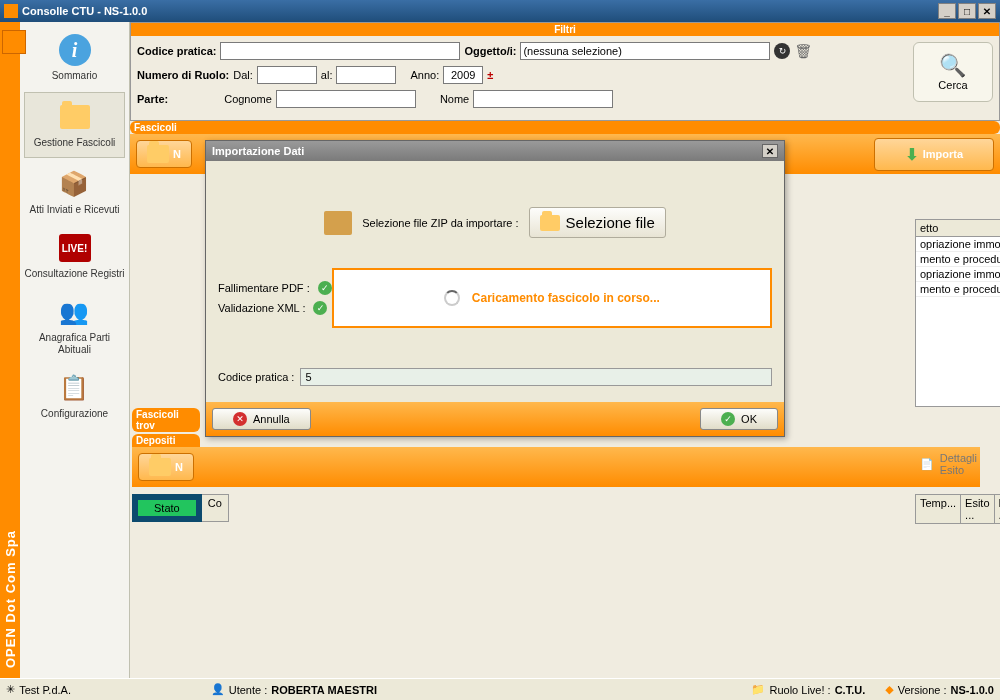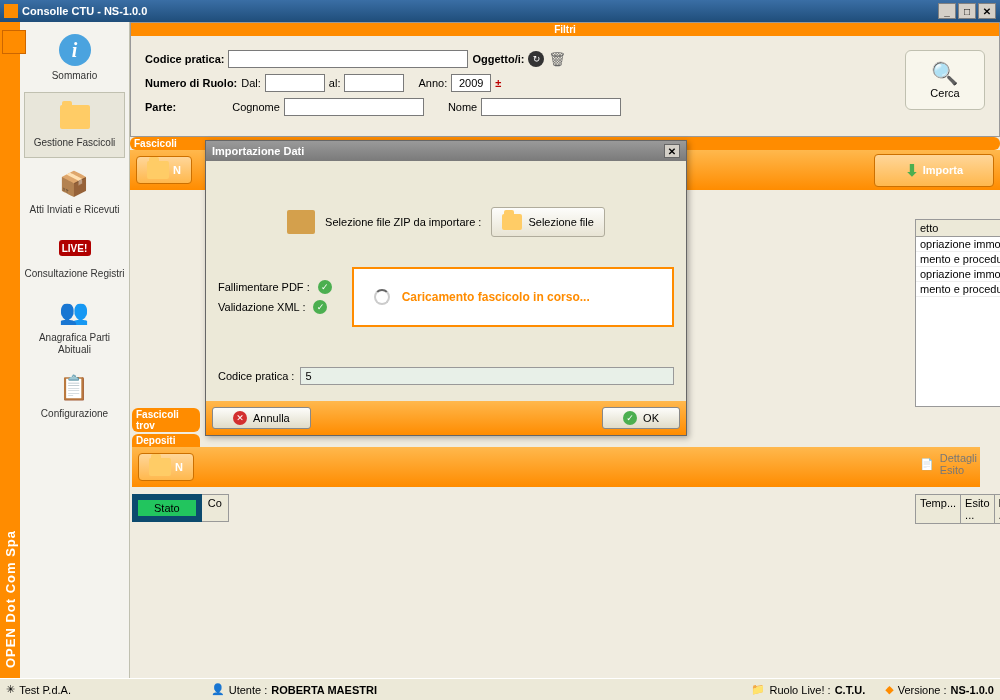--- a/index.html
+++ b/index.html
@@ -25,60 +25,60 @@
   .sidebar-item.selected { background: #e8e6da; border: 1px solid #c0c0b0; border-radius: 0; margin: 2px 4px; }
   .sidebar-item .icon { width: 32px; height: 32px; margin-bottom: 4px; display: flex; align-items: center; justify-content: center; }
   .sidebar-item .label { font-size: 10px; color: #333; line-height: 1.2; }
   
   
   .content { flex: 1; background: #f0ece0; display: flex; flex-direction: column; position: relative; }
   
   
   .filtri { border: 1px solid #999; margin: 0; }
   .filtri-title { background: #ff8c00; color: #fff; font-size: 10px; font-weight: bold; padding: 1px 4px; text-align: center; }
-  .filtri-body { padding: 14px; display: flex; }
+  .filtri-body { padding: 6px; display: flex; }
   .filtri-fields { flex: 1; }
   .filtri-row { display: flex; align-items: center; margin-bottom: 6px; gap: 4px; }
   .filtri-row label { font-weight: bold; font-size: 11px; }
   .filtri-row input[type=text] { border: 1px solid #7a7a7a; height: 18px; padding: 0 2px; font-size: 11px; }
   .cerca-btn { width: 80px; height: 60px; background: #f8f6ec; border: 1px solid #c0c0b0; border-radius: 6px; display: flex; flex-direction: column; align-items: center; justify-content: center; cursor: pointer; }
   
   
   .section-hdr { background: #ff8c00; color: #fff; font-size: 10px; font-weight: bold; padding: 1px 4px; border-radius: 6px; }
   .toolbar-row { background: linear-gradient(to bottom, #ffb84d, #ff8c00); height: 40px; display: flex; align-items: center; padding: 0 6px; gap: 6px; }
   .tool-btn { background: linear-gradient(to bottom, #ffd699, #ffb84d); border: 1px solid #cc7000; border-radius: 4px; padding: 4px 10px; display: flex; align-items: center; gap: 4px; cursor: pointer; color: #fff; font-weight: bold; font-size: 11px; }
   .tool-btn.importa { margin-left: auto; padding: 6px 30px; }
   
   
   .statusbar { height: 22px; background: #ece9d8; border-top: 1px solid #fff; display: flex; align-items: center; padding: 0 6px; gap: 20px; font-size: 11px; }
   .statusbar .seg { display: flex; align-items: center; gap: 4px; }
   
   
-  .modal { position: absolute; left: 205px; top: 140px; width: 482px; background: #ece9d8; border: 1px solid #666; box-shadow: 2px 2px 6px rgba(0,0,0,0.3); z-index: 100; }
+  .modal { position: absolute; left: 205px; top: 140px; width: 580px; background: #ece9d8; border: 1px solid #666; box-shadow: 2px 2px 6px rgba(0,0,0,0.3); z-index: 100; }
   .modal-title { background: linear-gradient(to bottom, #9a9a9a, #7a7a7a); color: #fff; padding: 3px 6px; font-weight: bold; font-size: 11px; display: flex; align-items: center; }
   .modal-title .spacer { flex: 1; }
   .modal-title .close { background: #d4d0c8; color: #000; border: 1px solid #666; width: 16px; height: 14px; display: flex; align-items: center; justify-content: center; cursor: pointer; font-size: 10px; }
   .modal-body { padding: 16px 12px; }
   .sel-row { display: flex; align-items: center; justify-content: center; gap: 10px; margin: 30px 0; }
-  .sel-btn { background: linear-gradient(to bottom, #fdfdfb, #e8e4d4); border: 1px solid #b0ac9c; border-radius: 3px; padding: 6px 10px; display: flex; align-items: center; gap: 6px; cursor: pointer; font-size: 11px; }
+  .sel-btn { background: linear-gradient(to bottom, #fdfdfb, #e8e4d4); border: 1px solid #b0ac9c; border-radius: 3px; padding: 6px 10px; display: flex; align-items: center; gap: 6px; cursor: pointer; font-size: 15px; }
   .valid-row { display: flex; align-items: center; gap: 8px; margin: 6px 0; font-size: 11px; }
   .green-dot { width: 14px; height: 14px; border-radius: 50%; background: #4caf50; display: inline-flex; align-items: center; justify-content: center; color: #fff; font-size: 9px; }
-  .loading-box { border: 2px solid #ff8c00; background: #fff; padding: 20px; text-align: center; color: #ff8c00; font-weight: bold; font-size: 12px; margin-left: 20px; flex: 1; display: flex; align-items: center; gap: 12px; }
+  .loading-box { border: 2px solid #ff8c00; background: #fff; padding: 20px; text-align: center; color: #ff8c00; font-weight: bold; font-size: 12px; flex: 1; display: flex; align-items: center; justify-content: center; gap: 12px; }
   .valid-block { display: flex; align-items: center; margin: 20px 0; }
   .codice-row { display: flex; align-items: center; gap: 6px; margin-top: 40px; }
   .codice-row input { flex: 1; background: #e8f0e8; border: 1px solid #999; height: 18px; padding: 0 4px; font-size: 11px; }
   .modal-footer { background: linear-gradient(to bottom, #ffb84d, #ff8c00); padding: 6px; display: flex; justify-content: space-between; }
   .modal-footer .btn { background: linear-gradient(to bottom, #fdfdfb, #e0dcc8); border: 1px solid #888; border-radius: 3px; padding: 3px 20px; display: flex; align-items: center; gap: 6px; cursor: pointer; font-size: 11px; }
   .red-dot { width: 14px; height: 14px; border-radius: 50%; background: #d32f2f; display: inline-flex; align-items: center; justify-content: center; color: #fff; font-size: 9px; }
   
   
   .ic-info { width: 32px; height: 32px; border-radius: 50%; background: #4aa3df; display: flex; align-items: center; justify-content: center; color: #fff; font-size: 20px; font-weight: bold; font-style: italic; font-family: Georgia, serif; }
   .ic-folder { width: 30px; height: 24px; background: #ffcc66; border-radius: 2px; position: relative; }
   .ic-folder::before { content: ''; position: absolute; top: -4px; left: 2px; width: 10px; height: 4px; background: #ffcc66; border-radius: 2px 2px 0 0; }
-  .ic-live { width: 40px; height: 16px; background: #b00000; color: #fff; font-weight: bold; font-size: 10px; display: flex; align-items: center; justify-content: center; border-radius: 3px; }
+  .ic-live { width: 40px; height: 28px; background: #b00000; color: #fff; font-weight: bold; font-size: 10px; display: flex; align-items: center; justify-content: center; border-radius: 3px; }
   .ic-users { font-size: 24px; }
   .ic-gear { font-size: 24px; }
   .ic-mag { font-size: 22px; }
   .ic-box { width: 28px; height: 24px; background: #d4a04c; border-radius: 2px; position: relative; }
   .ic-arrow-down { color: #4caf50; font-size: 16px; }
   .spinner { width: 16px; height: 16px; border: 2px solid #ccc; border-top-color: #666; border-radius: 50%; }
   
   
   .right-peek { position: absolute; left: 785px; top: 197px; width: 195px; font-size: 11px; }
   .right-peek .hdr { background: #ece9d8; border: 1px solid #999; padding: 2px 4px; }
@@ -154,20 +154,21 @@
   <div class="content">
 
     <div class="filtri">
       <div class="filtri-title">Filtri</div>
       <div class="filtri-body">
         <div class="filtri-fields">
           <div class="filtri-row">
             <label>Codice pratica:</label>
             <input type="text" style="width: 240px;">
             <label>Oggetto/i:</label>
+            <input type="text" style="width: 250px;" value="(nessuna selezione)">
             <span class="oggetto-clear">↻</span>
             <span class="trash">🗑</span>
           </div>
           <div class="filtri-row">
             <label>Numero di Ruolo:</label>
             <span>Dal:</span>
             <input type="text" style="width: 60px;">
             <span>al:</span>
             <input type="text" style="width: 60px;">
             <span style="margin-left:10px">Anno:</span>

